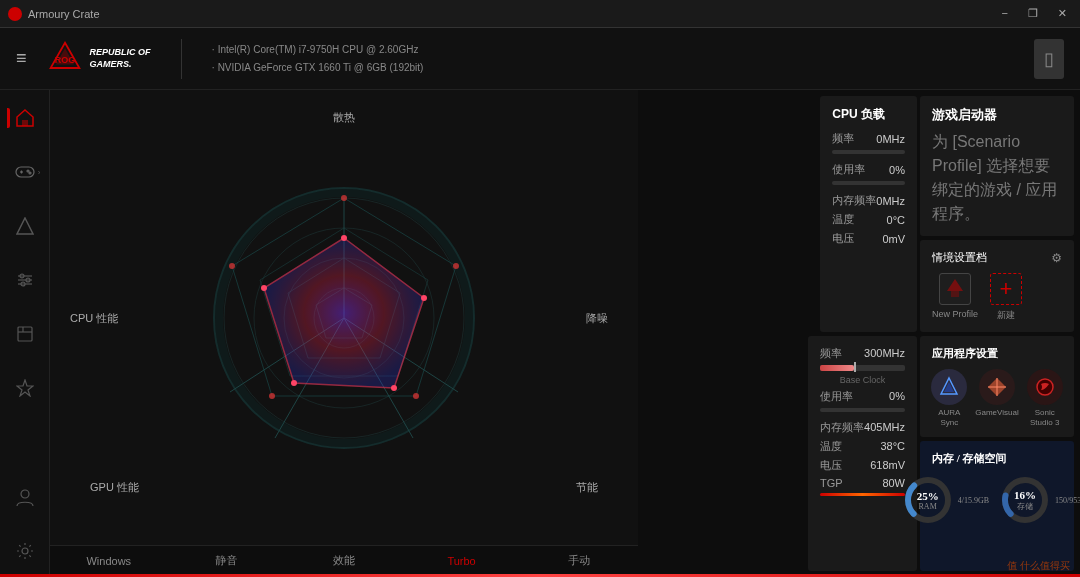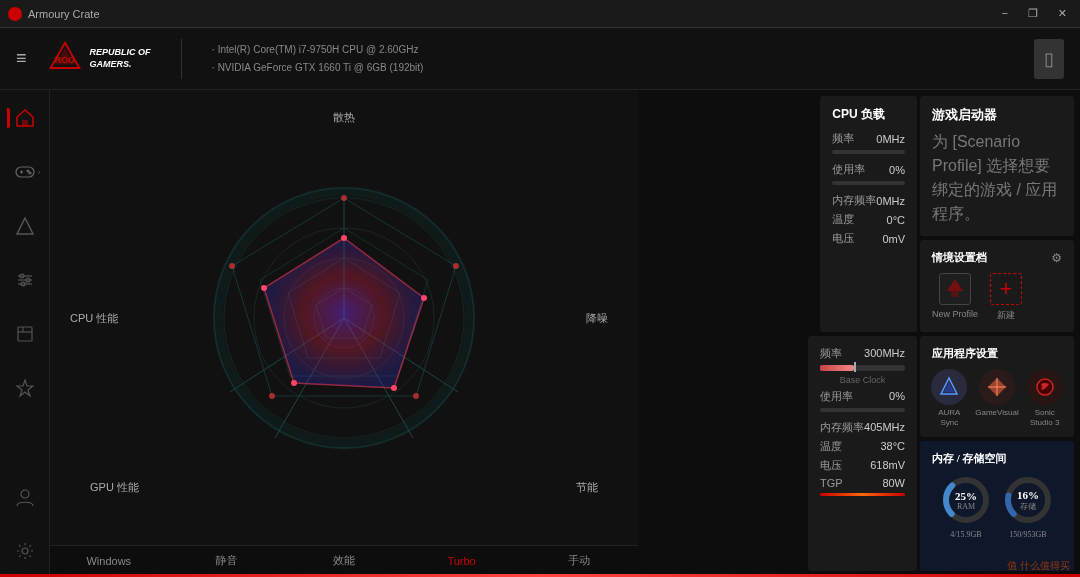--- a/index.html
+++ b/index.html
@@ -287,21 +287,21 @@
     }
     .profile-header {
       display: flex;
       justify-content: space-between;
       align-items: center;
       margin-bottom: 8px;
     }
     .profile-title {
       font-size: 11px;
       color: #fff;
-      font-weight: 700;
+      font-weight: 400;
     }
     .profile-items {
       display: flex;
       gap: 12px;
     }
     .profile-item {
       display: flex;
       flex-direction: column;
       align-items: center;
       gap: 4px;
@@ -386,21 +386,21 @@
       font-weight: 600;
       margin-bottom: 8px;
     }
     .storage-items {
       display: flex;
       gap: 10px;
       justify-content: center;
     }
     .storage-item {
       display: flex;
-      flex-direction: column;
+      flex-direction: row;
       align-items: center;
       gap: 4px;
     }
     .donut-wrapper {
       position: relative;
       width: 52px;
       height: 52px;
     }
     .donut-label-inside {
       position: absolute;

